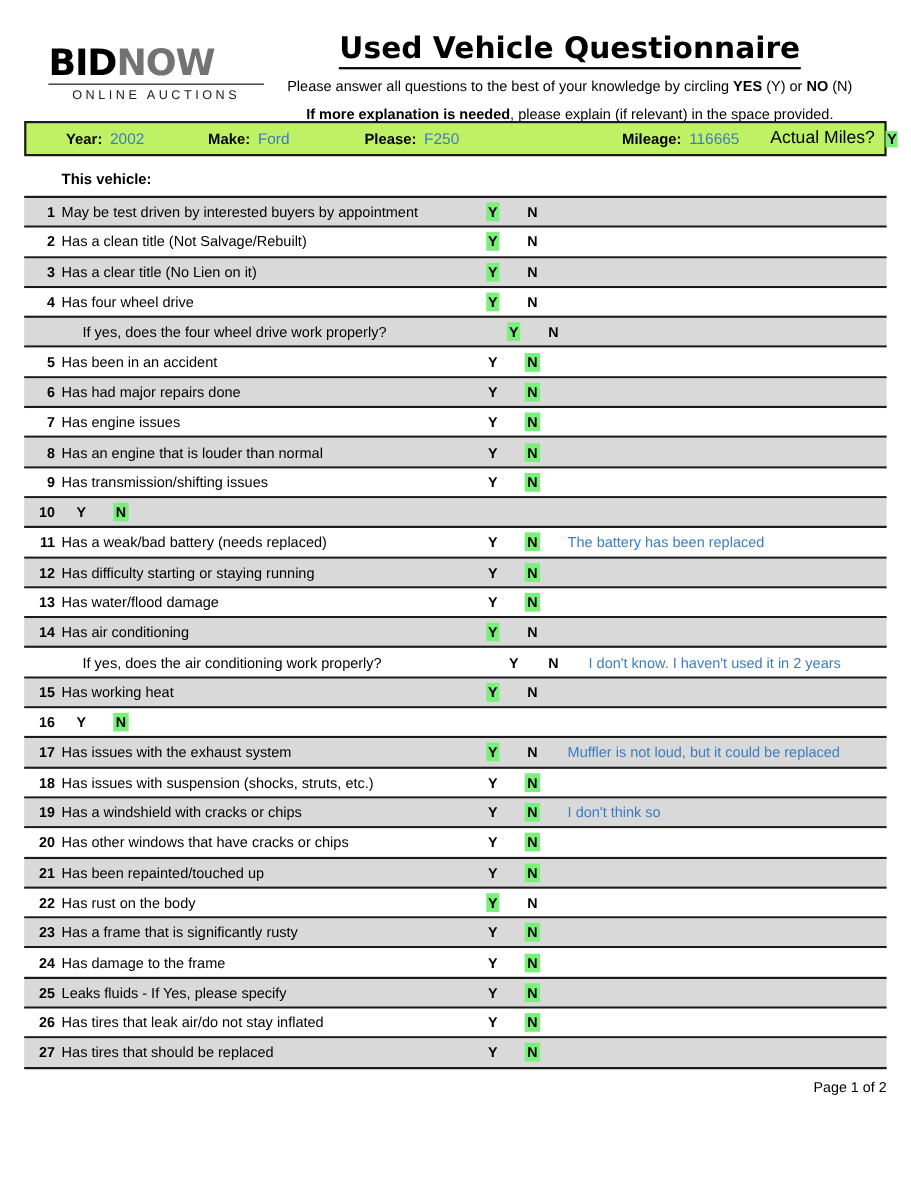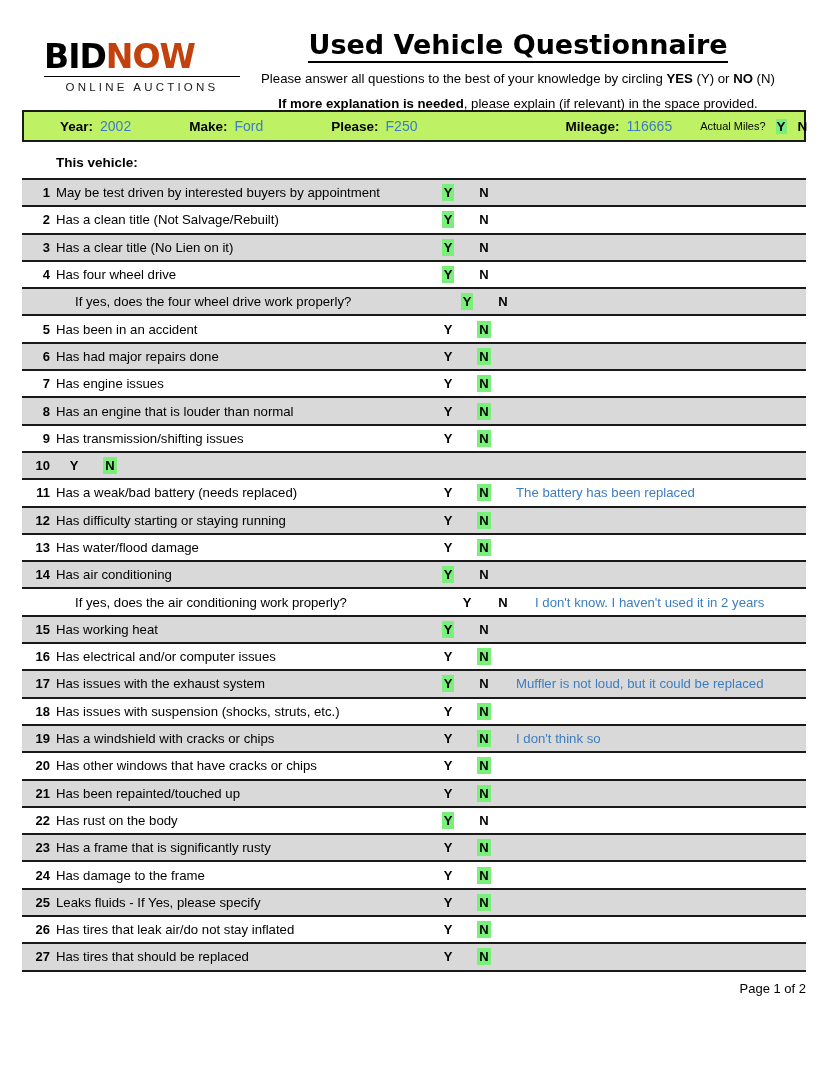--- a/index.html
+++ b/index.html
@@ -40,21 +40,21 @@
   }
   .logo-word {
     font-family: "DejaVu Sans", sans-serif;
     font-weight: bold;
     font-size: 33px;
     letter-spacing: -1px;
     line-height: 1;
     white-space: nowrap;
   }
   .logo-bid { color: #000000; }
-  .logo-now { color: #c2410c; }
+  .logo-now { color: #737373; }
   .logo-bar {
     border-bottom: 1.5px solid #000000;
     margin-top: 3px;
     width: 100%;
   }
   .logo-sub {
     font-family: "Liberation Sans", sans-serif;
     font-size: 11.5px;
     letter-spacing: 3.2px;
     color: #1a1a1a;
@@ -113,21 +113,21 @@
   .f-make   { margin-left: 58px; }
   .f-model  { margin-left: 68px; }
   .f-mileage{ margin-left: 148px; }
   .actual {
     margin-left: 28px;
     display: flex;
     align-items: center;
     white-space: nowrap;
   }
   .actual-label {
-    font-size: 11px;
+    font-size: 16px;
     color: #000000;
   }
   .actual-y, .actual-n {
     font-size: 13.5px;
     font-weight: bold;
     margin-left: 10px;
     padding: 0 1px;
   }
   .hl { background: #79f079; }
 
@@ -357,21 +357,20 @@
       </div>
       <div class="qrow shaded">
         <div class="qnum">15</div>
         <div class="qtext">Has working heat</div>
         <div class="ans ans-y"><span class="hl">Y</span></div>
         <div class="ans ans-n"><span>N</span></div>
         <div class="comment"></div>
       </div>
       <div class="qrow">
         <div class="qnum">16</div>
-        <div class="qtext">Has electrical and/or computer issues</div>
         <div class="ans ans-y"><span>Y</span></div>
         <div class="ans ans-n"><span class="hl">N</span></div>
         <div class="comment"></div>
       </div>
       <div class="qrow shaded">
         <div class="qnum">17</div>
         <div class="qtext">Has issues with the exhaust system</div>
         <div class="ans ans-y"><span class="hl">Y</span></div>
         <div class="ans ans-n"><span>N</span></div>
         <div class="comment">Muffler is not loud, but it could be replaced</div>

